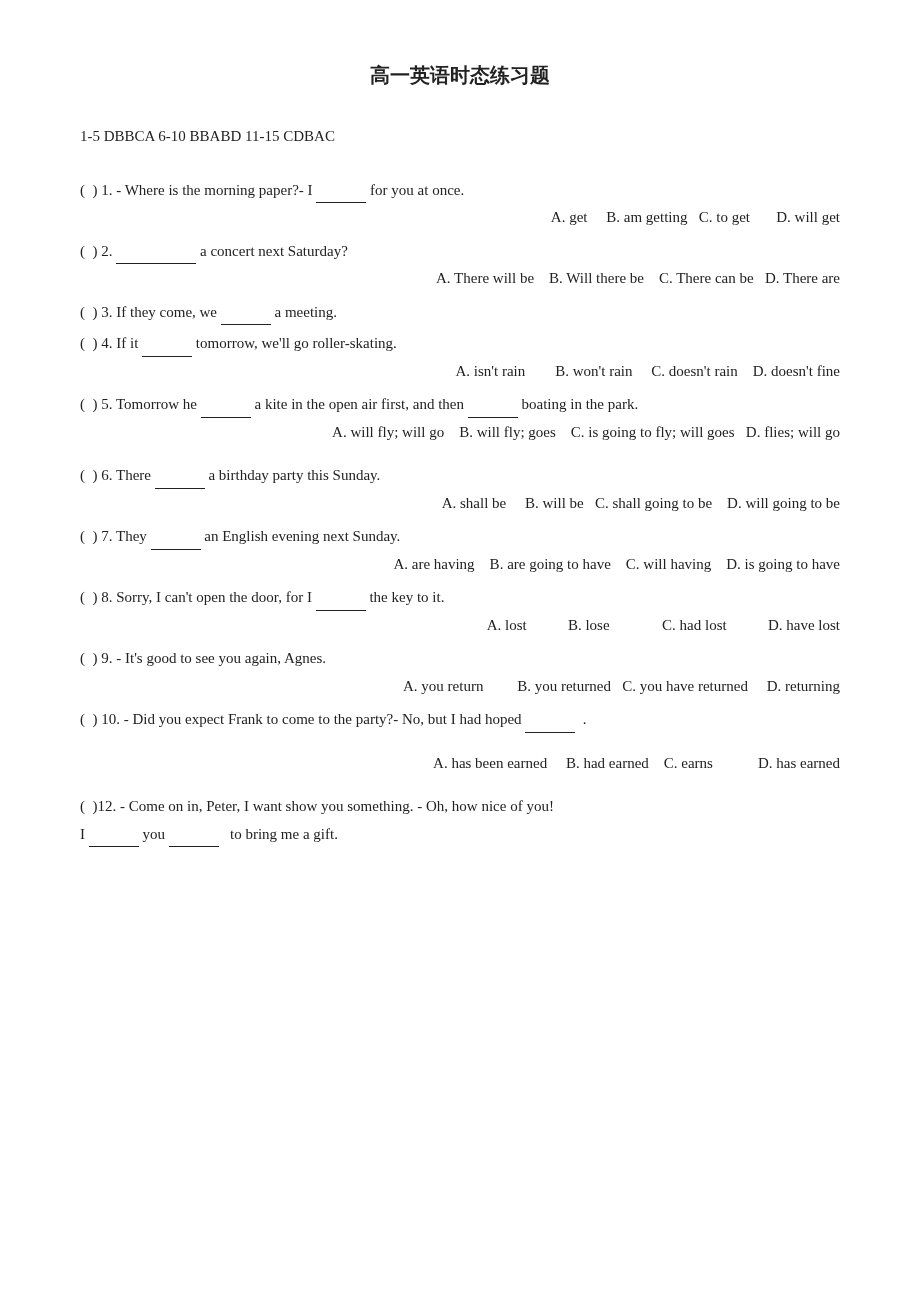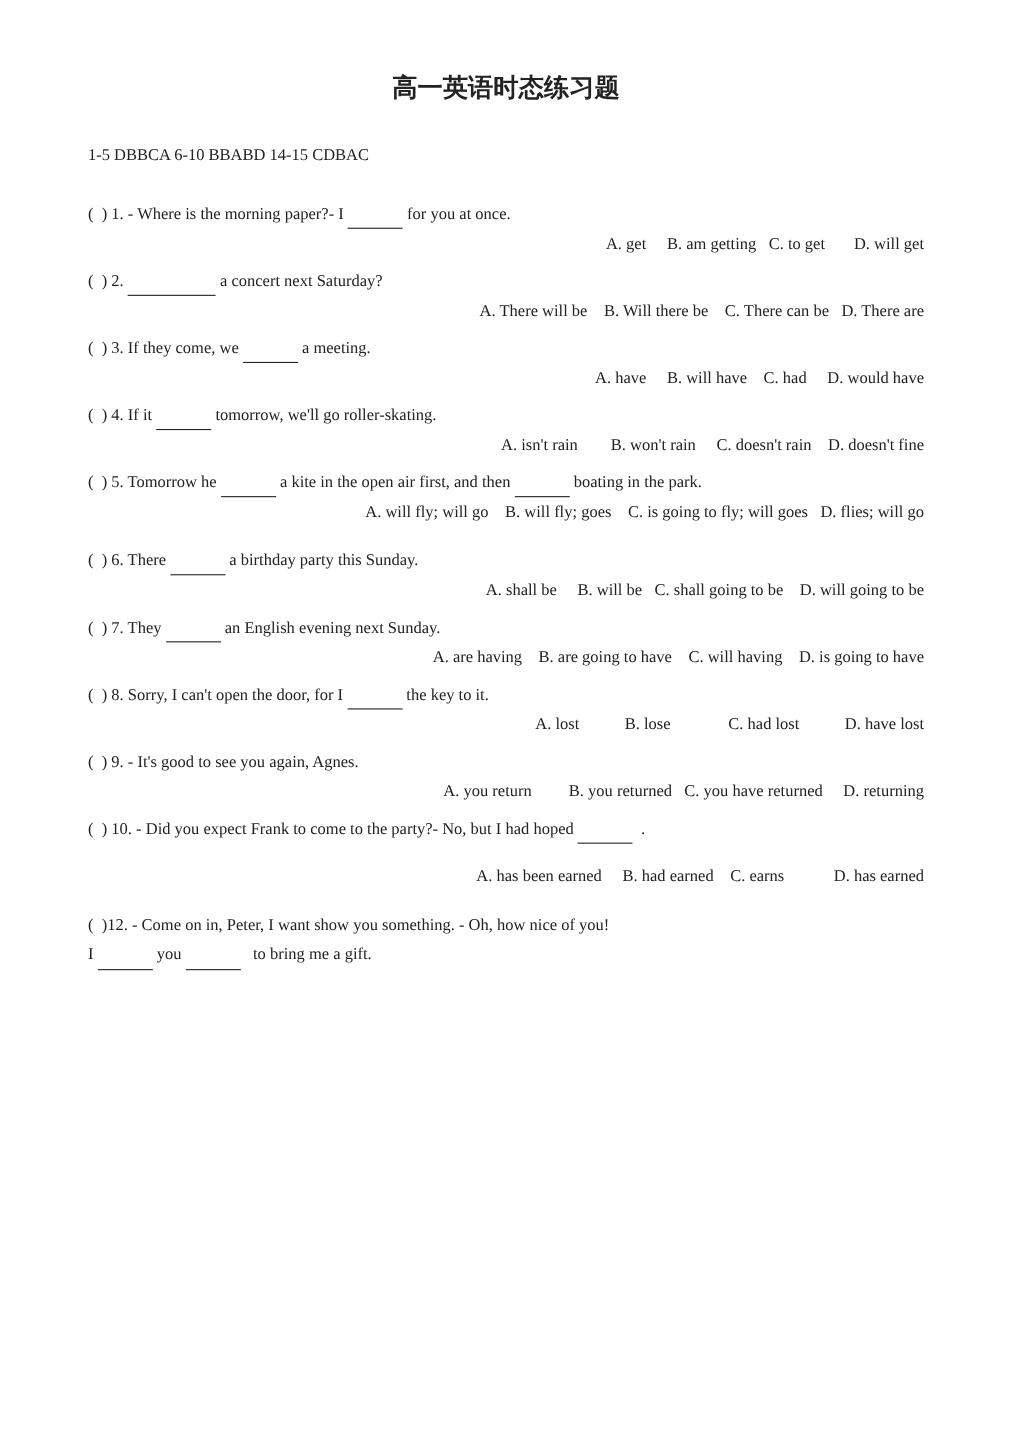--- a/index.html
+++ b/index.html
@@ -13,23 +13,23 @@
       font-size: 15px;
       color: #222;
       width: 920px;
       min-height: 1302px;
       padding: 60px 80px 60px 80px;
       line-height: 1.7;
     }
     .page-title {
       text-align: center;
       font-weight: bold;
-      font-size: 23px;
+      font-size: 20px;
       margin-bottom: 30px;
-      font-family: Liberation Serif, serif;
+      font-family: Liberation Mono, monospace;
     }
     .answers-line {
       margin-bottom: 28px;
       font-size: 15px;
     }
     .question-block {
       margin-bottom: 6px;
     }
     .question-line {
       margin-bottom: 2px;
@@ -57,21 +57,21 @@
     }
     .indent {
       padding-left: 20px;
     }
   </style>
 </head>
 <body>
 
 <h1 class="page-title">高一英语时态练习题</h1>
 
-<div class="answers-line">1-5 DBBCA  6-10 BBABD  14-15 CDBAC</div>
+<div class="answers-line">1-5 DBBCA  6-10 BBABD  11-15 CDBAC</div>
 
 <div class="question-block">
   <div class="question-line">
     ( &nbsp;) 1. - Where is the morning paper?- I <span class="blank blank-short"></span> for you at once.
   </div>
   <div class="options-line">
     A. get &nbsp;&nbsp;&nbsp; B. am getting &nbsp; C. to get &nbsp;&nbsp;&nbsp;&nbsp;&nbsp; D. will get
   </div>
 </div>
 
@@ -80,23 +80,20 @@
     ( &nbsp;) 2. <span class="blank blank-long"></span> a concert next Saturday?
   </div>
   <div class="options-line indent">
     A. There will be &nbsp;&nbsp; B. Will there be &nbsp;&nbsp; C. There can be &nbsp; D. There are
   </div>
 </div>
 
 <div class="question-block">
   <div class="question-line">
     ( &nbsp;) 3. If they come, we <span class="blank blank-short"></span> a meeting.
-  </div>
-  <div class="options-line indent">
-    A. have &nbsp;&nbsp;&nbsp; B. will have &nbsp;&nbsp; C. had &nbsp;&nbsp;&nbsp; D. would have
   </div>
 </div>
 
 <div class="question-block">
   <div class="question-line">
     ( &nbsp;) 4. If it <span class="blank blank-short"></span> tomorrow, we'll go roller-skating.
   </div>
   <div class="options-line indent">
     A. isn't rain &nbsp;&nbsp;&nbsp;&nbsp;&nbsp;&nbsp; B. won't rain &nbsp;&nbsp;&nbsp; C. doesn't rain &nbsp;&nbsp; D. doesn't fine
   </div>

